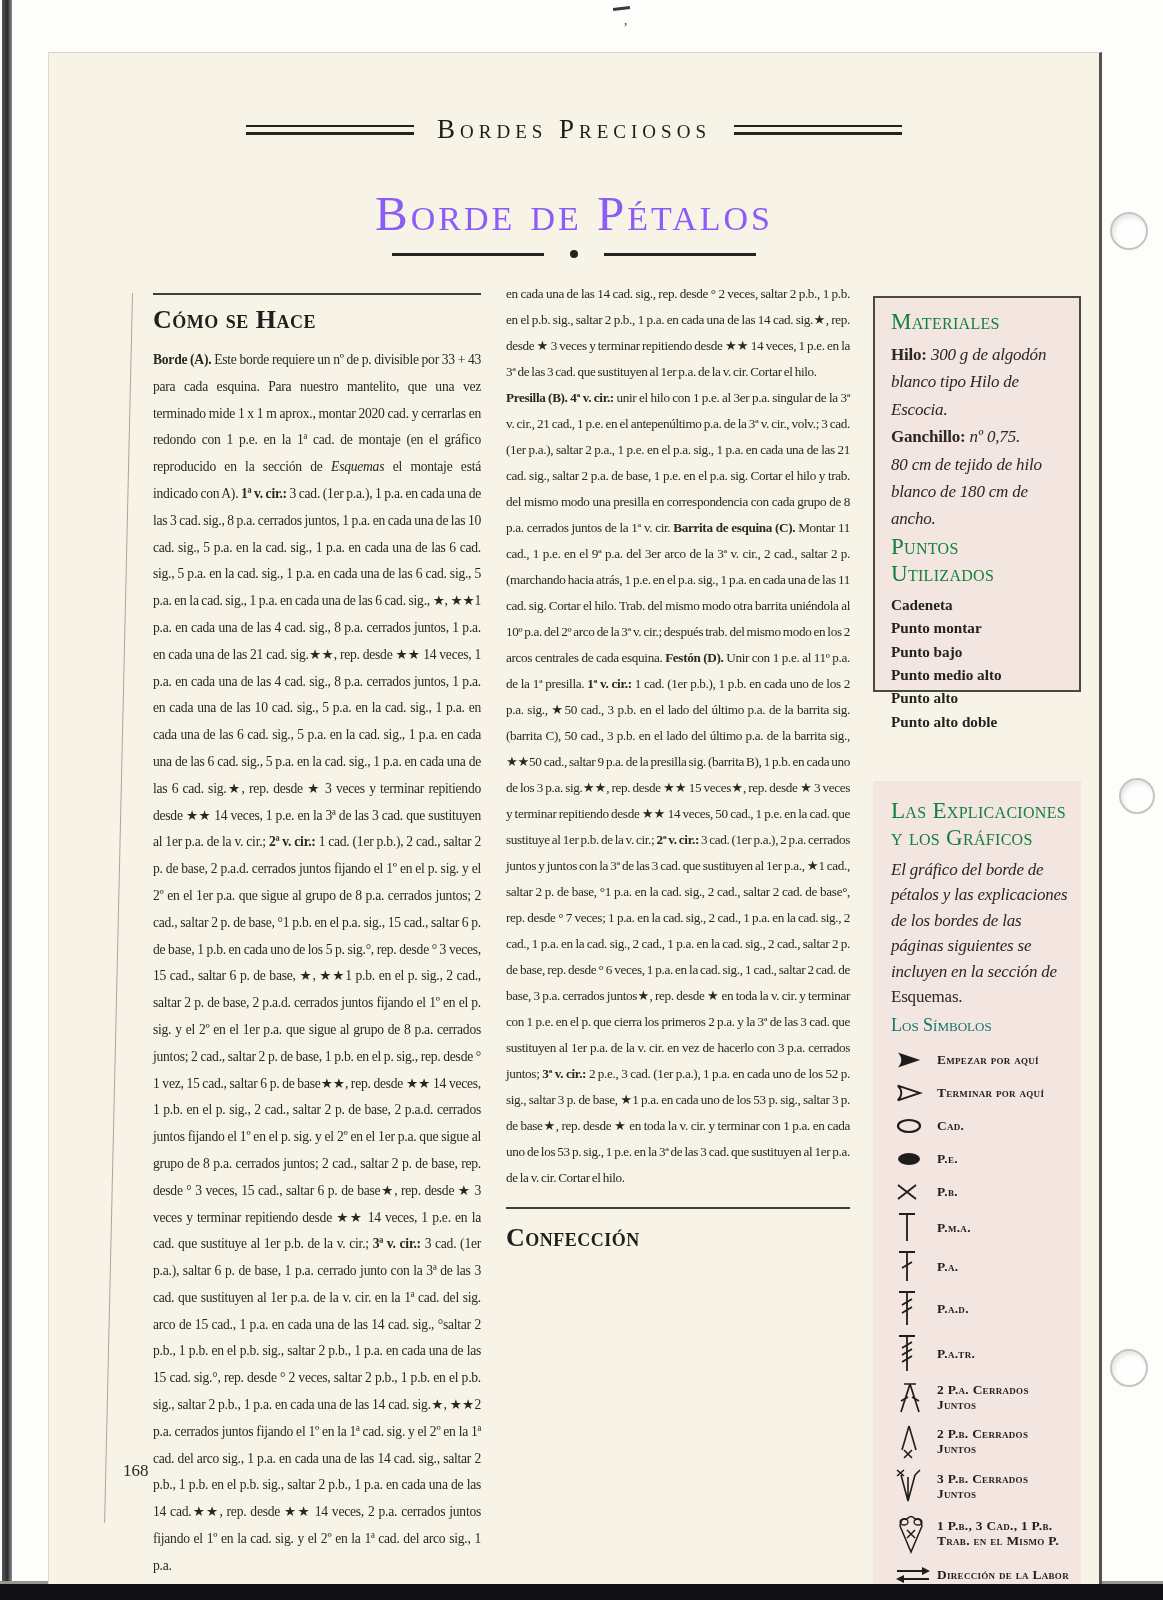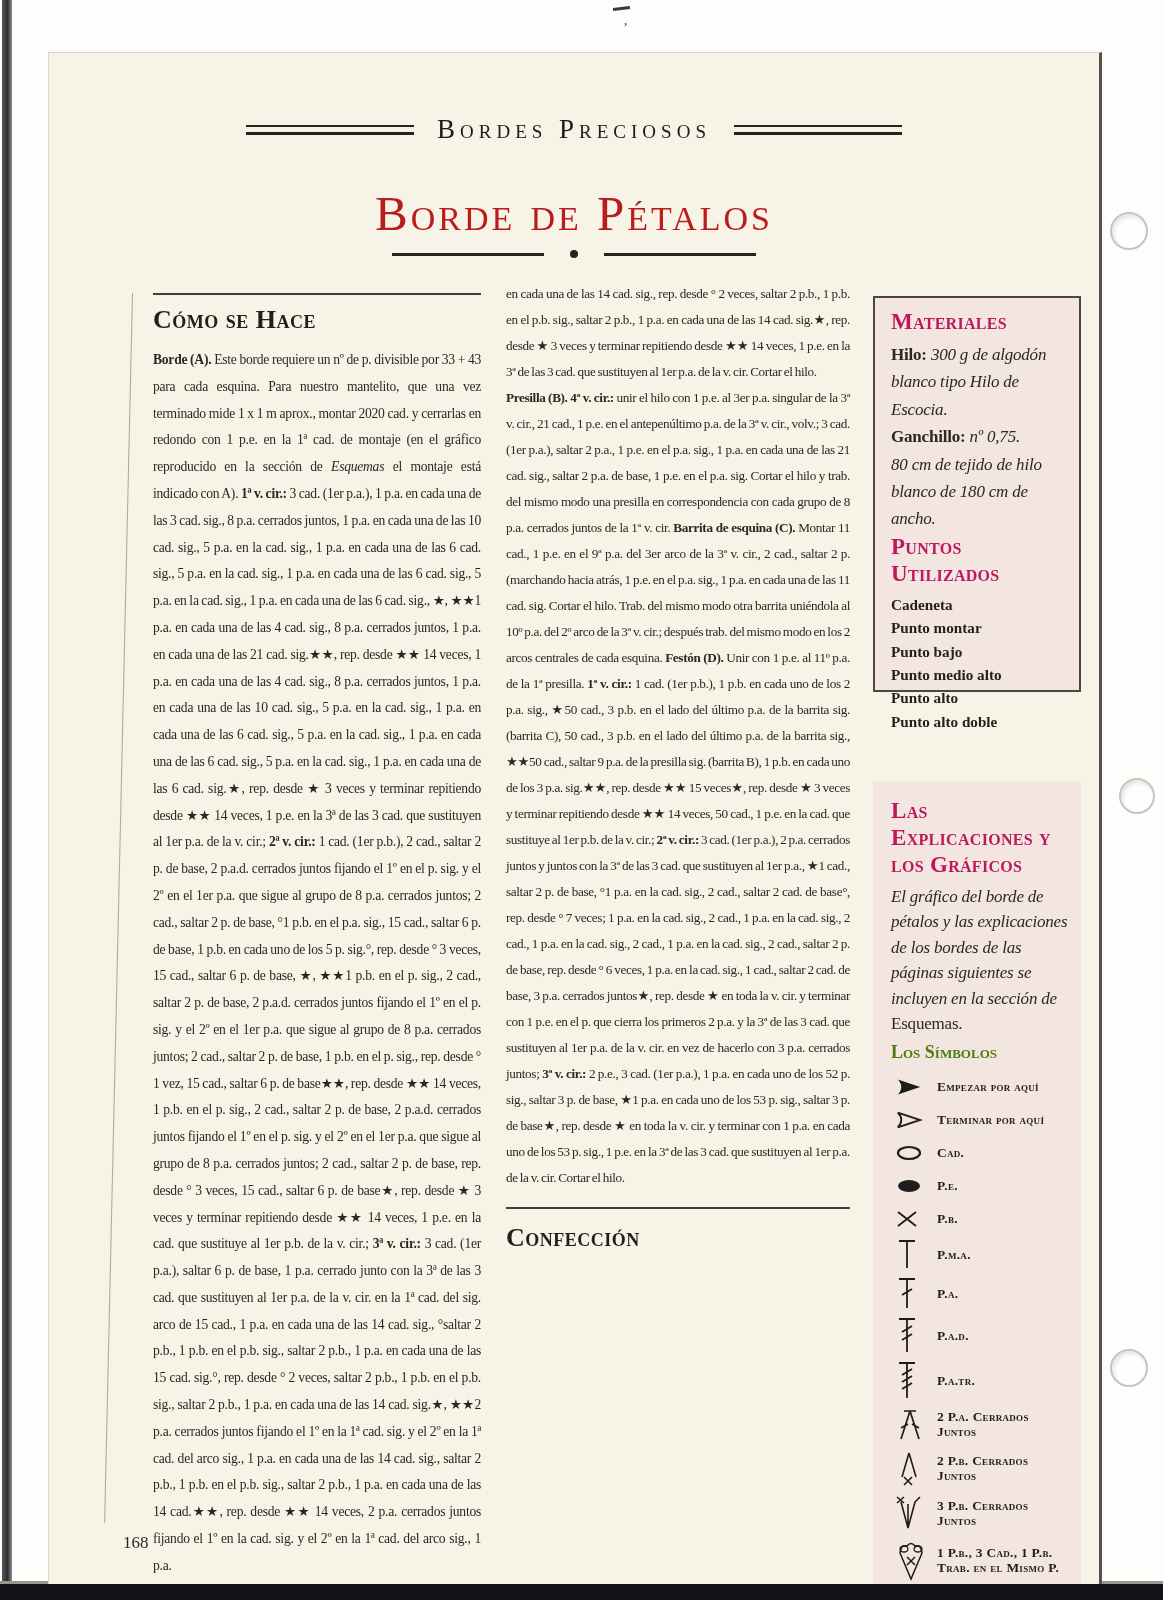--- a/index.html
+++ b/index.html
@@ -24,21 +24,21 @@
   .sheet{position:absolute;left:48px;top:52px;width:1050px;height:1531px;
     background:#f7f3e7;border-right:3px solid #55524c;border-top:1px solid #d8d4ca;
     border-left:1px solid #ddd9cd;overflow:hidden;}
   .crease{position:absolute;left:83px;top:240px;width:1px;height:1230px;
     background:rgba(95,90,78,.5);transform:rotate(1.3deg);transform-origin:top left;}
   
   .kicker{position:absolute;left:0;top:61px;width:100%;display:flex;align-items:center;justify-content:center;gap:23px;}
   .kicker-rule{width:168px;height:5px;border-top:2px solid #22221f;border-bottom:3px solid #22221f;}
   .kicker-text{font-variant:small-caps;font-size:27px;letter-spacing:5px;color:#1c1c1a;white-space:nowrap;}
   .article-title{position:absolute;left:0;top:132px;width:100%;text-align:center;
-    font-variant:small-caps;font-size:49px;letter-spacing:3px;color:#b91c1c;}
+    font-variant:small-caps;font-size:49px;letter-spacing:3px;color:#8b5cf6;}
   .title-rule{position:absolute;left:0;top:197px;width:100%;display:flex;align-items:center;justify-content:center;gap:26px;}
   .title-line{width:152px;height:3px;background:#23231f;}
   .title-dot{width:8px;height:8px;border-radius:50%;background:#23231f;}
   
   .col{position:absolute;}
   .col-left{left:104px;top:240px;width:328px;}
   .col-mid{left:457px;top:228px;width:344px;}
   .head-rule{height:0;border-top:2px solid #403e38;margin-bottom:10px;}
   h2.section-heading{font-variant:small-caps;font-weight:bold;font-size:26px;letter-spacing:.5px;
     margin:8px 0 12px 0;color:#201f1c;}
@@ -46,33 +46,33 @@
   .col-left .rp{font-size:13.6px;line-height:26.8px;letter-spacing:-.25px;word-spacing:-.5px;}
   .col-mid .rp{font-size:13.2px;line-height:26px;letter-spacing:-.35px;word-spacing:-.9px;}
   .b{font-weight:bold;}
   .i{font-style:italic;}
   .mid-rule{height:0;border-top:2px solid #403e38;margin:16px 0 14px 0;}
   .confeccion .rp{text-align:justify;}
   
   .sidebox{position:absolute;left:824px;width:208px;background:#f3e5e0;box-sizing:border-box;}
   .box-materials{top:243px;height:396px;border:2px solid #4b4741;padding:10px 12px 10px 16px;}
   .box-explan{top:728px;height:870px;padding:16px 10px 10px 18px;}
-  h3.box-heading{font-variant:small-caps;font-weight:bold;font-size:23px;line-height:27px;
-    margin:0 0 6px 0;color:#be185d;letter-spacing:.3px;}
+  h3.box-heading{font-variant:small-caps;font-weight:normal;font-size:23px;line-height:27px;
+    margin:0 0 6px 0;color:#15803d;letter-spacing:.3px;}
   .box-materials .rp,.box-explan .rp{font-size:17px;line-height:27.4px;text-align:left;letter-spacing:-.2px;}
   .box-explan .rp{line-height:25.4px;margin-bottom:2px;}
   .puntos-heading{margin-top:14px;margin-bottom:8px;line-height:29px;}
   .punto-item{font-weight:bold;font-size:15.2px;line-height:23.4px;color:#23221f;}
-  h4.symbols-heading{font-variant:small-caps;font-weight:bold;font-size:18px;margin:6px 0 10px 0;color:#4d7c0f;}
+  h4.symbols-heading{font-variant:small-caps;font-weight:normal;font-size:18px;margin:6px 0 10px 0;color:#0f766e;}
   .sym-row{display:flex;align-items:center;margin-bottom:6px;min-height:27px;}
   .sym-row.tall{margin-bottom:7px;}
   .sym-icon{width:46px;flex:0 0 46px;display:flex;justify-content:flex-start;align-items:center;padding-left:4px;box-sizing:border-box;}
   .sym-label{font-variant:small-caps;font-weight:bold;font-size:13.4px;line-height:15.5px;
     letter-spacing:.3px;color:#1f1e1b;width:150px;}
-  .pagenum{position:absolute;left:74px;top:1480px;font-size:17px;color:#2c2a26;}
+  .pagenum{position:absolute;left:74px;top:1408px;font-size:17px;color:#2c2a26;}
   svg{display:block;}
 </style>
 </head>
 <body>
 
 <div class="left-scan-band"></div>
 <div class="bottom-scan-band"></div>
 <div class="top-mark-1"></div>
 <div class="top-mark-2">’</div>
 <div class="binder-hole hole-1"></div>

